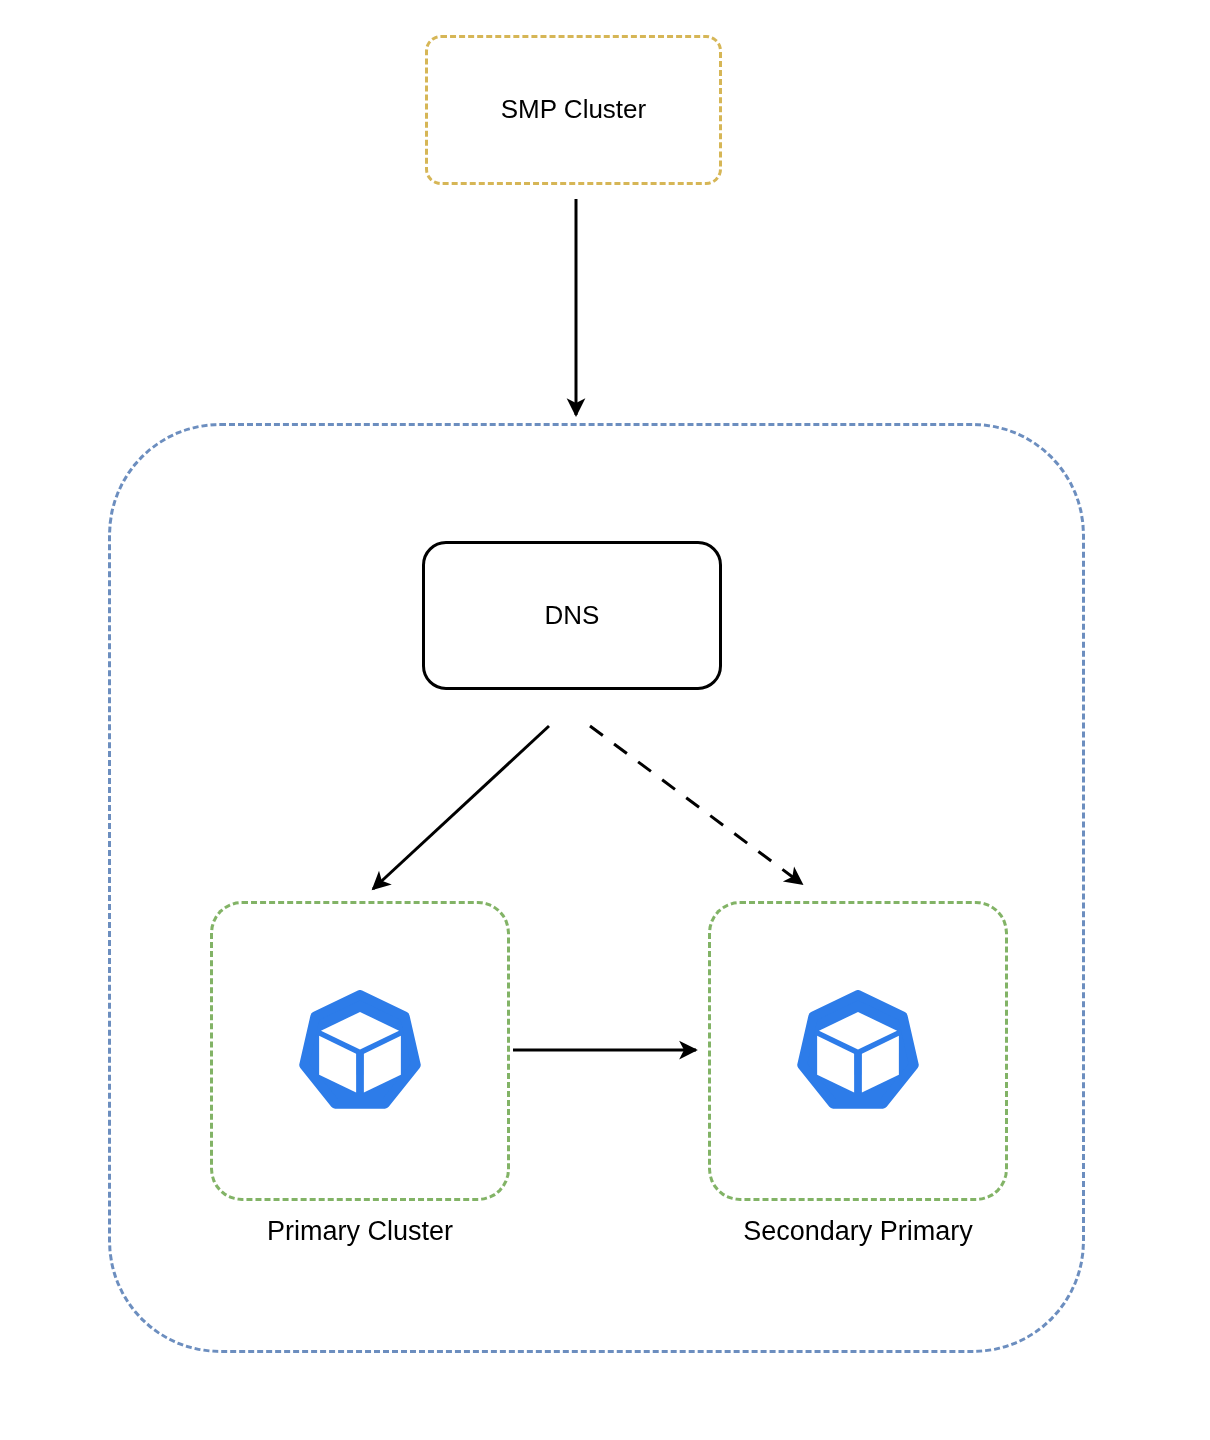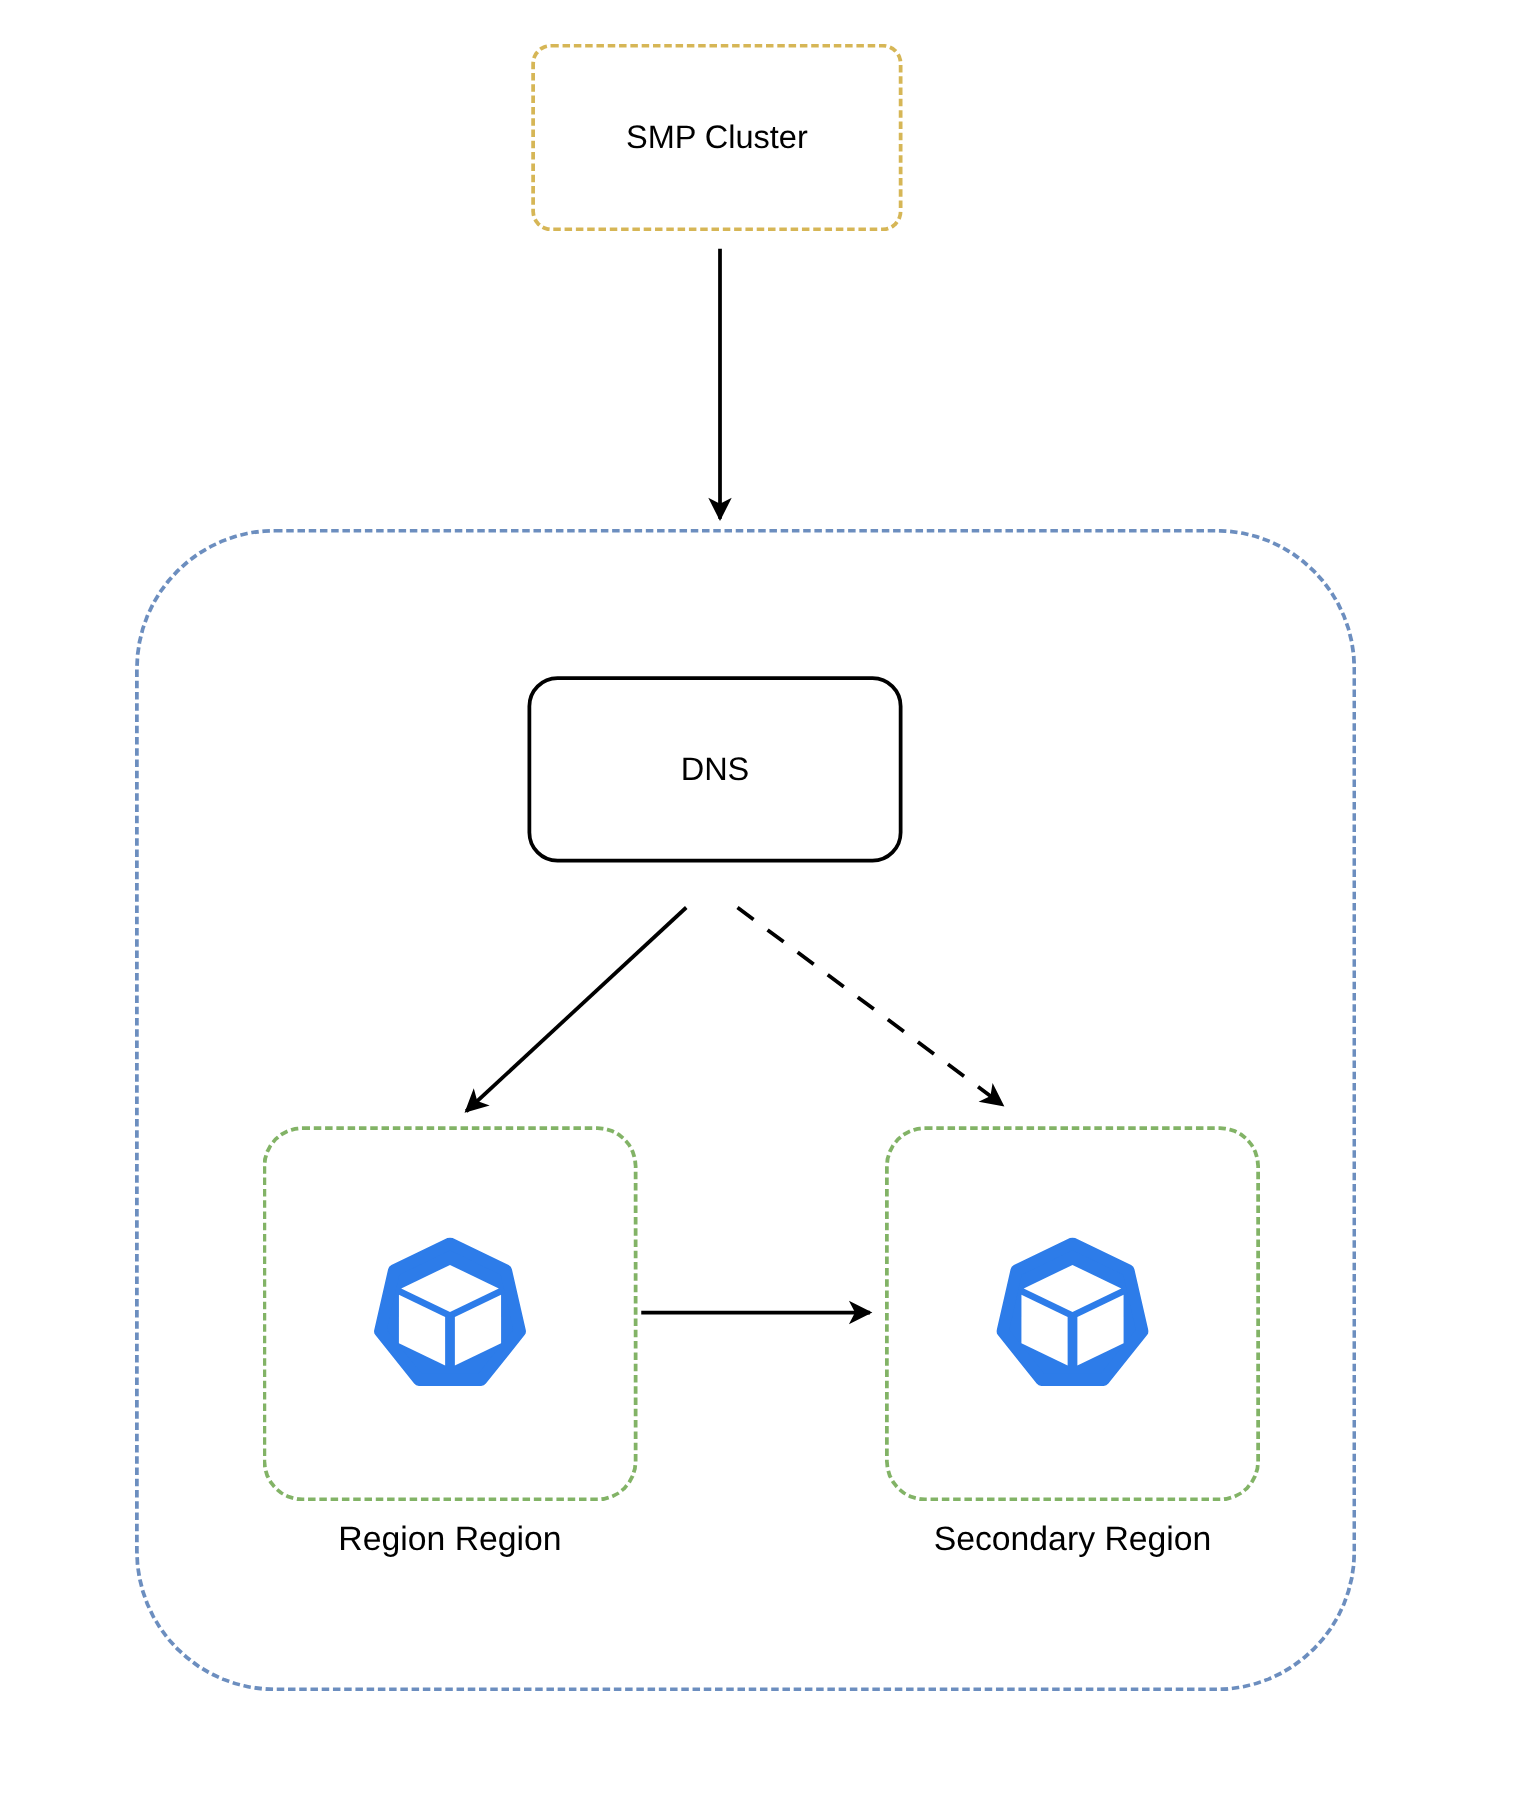--- a/index.html
+++ b/index.html
@@ -113,25 +113,25 @@
   </div>
 
   <div class="region-box primary">
     <svg class="icon-svg" width="122" height="122" viewBox="0 0 100 100" xmlns="http://www.w3.org/2000/svg">
       <path d="M50 4 L86.7 21.7 L95.8 61.5 L70.4 93.3 L29.6 93.3 L4.2 61.5 L13.3 21.7 Z" fill="#2D7CE9" stroke="#2D7CE9" stroke-width="8" stroke-linejoin="round"></path>
       <path d="M50 18 L82 33.4 L50 48.8 L18 33.4 Z" fill="#ffffff"></path>
       <path d="M16.5 37.6 L46.8 52.2 L46.8 84 L16.5 69.4 Z" fill="#ffffff"></path>
       <path d="M53.2 52.2 L83.5 37.6 L83.5 69.4 L53.2 84 Z" fill="#ffffff"></path>
     </svg>
   </div>
-  <div class="region-label primary">Region Region</div>
+  <div class="region-label primary">Primary Cluster</div>
 
   <div class="region-box secondary">
     <svg class="icon-svg" width="122" height="122" viewBox="0 0 100 100" xmlns="http://www.w3.org/2000/svg">
       <path d="M50 4 L86.7 21.7 L95.8 61.5 L70.4 93.3 L29.6 93.3 L4.2 61.5 L13.3 21.7 Z" fill="#2D7CE9" stroke="#2D7CE9" stroke-width="8" stroke-linejoin="round"></path>
       <path d="M50 18 L82 33.4 L50 48.8 L18 33.4 Z" fill="#ffffff"></path>
       <path d="M16.5 37.6 L46.8 52.2 L46.8 84 L16.5 69.4 Z" fill="#ffffff"></path>
       <path d="M53.2 52.2 L83.5 37.6 L83.5 69.4 L53.2 84 Z" fill="#ffffff"></path>
     </svg>
   </div>
-  <div class="region-label secondary">Secondary Region</div>
+  <div class="region-label secondary">Secondary Primary</div>
 
 </div>
 
 </body></html>

